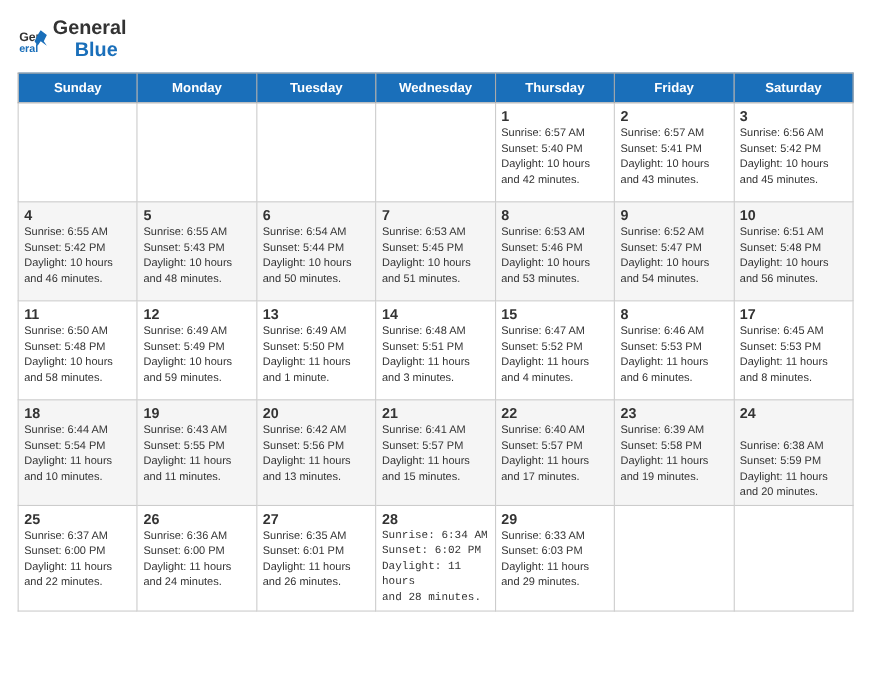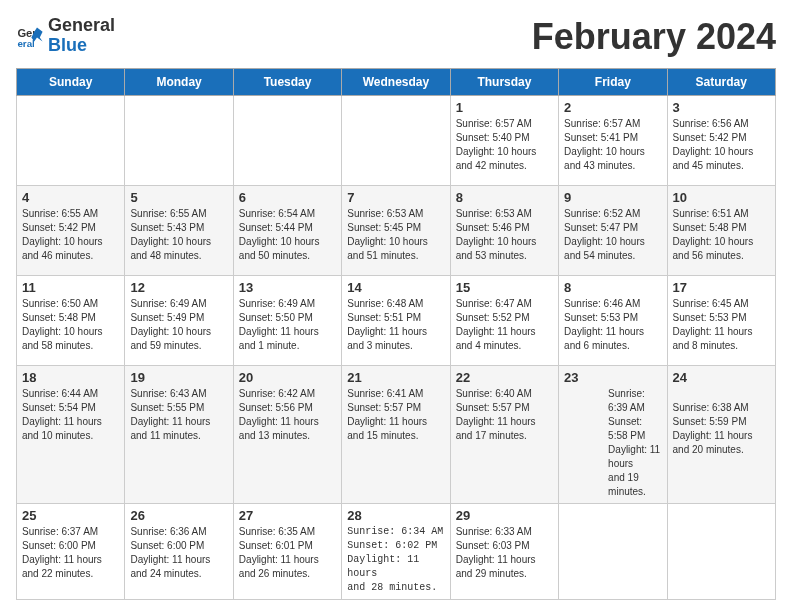--- a/index.html
+++ b/index.html
@@ -91,26 +91,25 @@
 <div class="header-section">
   <div class="logo">
     <svg class="logo-icon" viewBox="0 0 40 40">
       <text x="2" y="22" font-size="16" font-weight="bold" fill="#333">Gen</text>
       <text x="2" y="36" font-size="14" font-weight="bold" fill="#1a6fba">eral</text>
       <polygon points="30,8 38,14 34,22 38,28 30,22 26,28 22,22 26,14" fill="#1a6fba"></polygon>
     </svg>
     <div>
       <div class="logo-text">
         <div>General</div>
-        <div style="color:#1a6fba;">Blue</div>
+        <div style="color:#1a6fba;margin-left:20px;">Blue</div>
       </div>
     </div>
   </div>
   <div class="title-block">
-    <div class="month-title">February 2024</div>
   </div>
 </div>
 
 <table>
   <thead>
     <tr>
     <th>Sunday</th>
         <th>Monday</th>
         <th>Tuesday</th>
         <th>Wednesday</th>
@@ -280,21 +279,21 @@
         </td>
         <td>
           <div class="day-num">22</div>
           <div class="cell-info" style="white-space: pre-line;">Sunrise: 6:40 AM
 Sunset: 5:57 PM
 Daylight: 11 hours
 and 17 minutes.</div>
         </td>
         <td>
           <div class="day-num">23</div>
-          <div class="cell-info" style="white-space: pre-line; margin-left: 44px;">Sunrise: 6:39 AM
+          <div class="cell-info" style="white-space: pre-line;">Sunrise: 6:39 AM
 Sunset: 5:58 PM
 Daylight: 11 hours
 and 19 minutes.</div>
         </td>
         <td>
           <div class="day-num">24</div>
           <div class="cell-info" style="white-space: pre-line; margin-top: 16px;">Sunrise: 6:38 AM
 Sunset: 5:59 PM
 Daylight: 11 hours
 and 20 minutes.</div>

